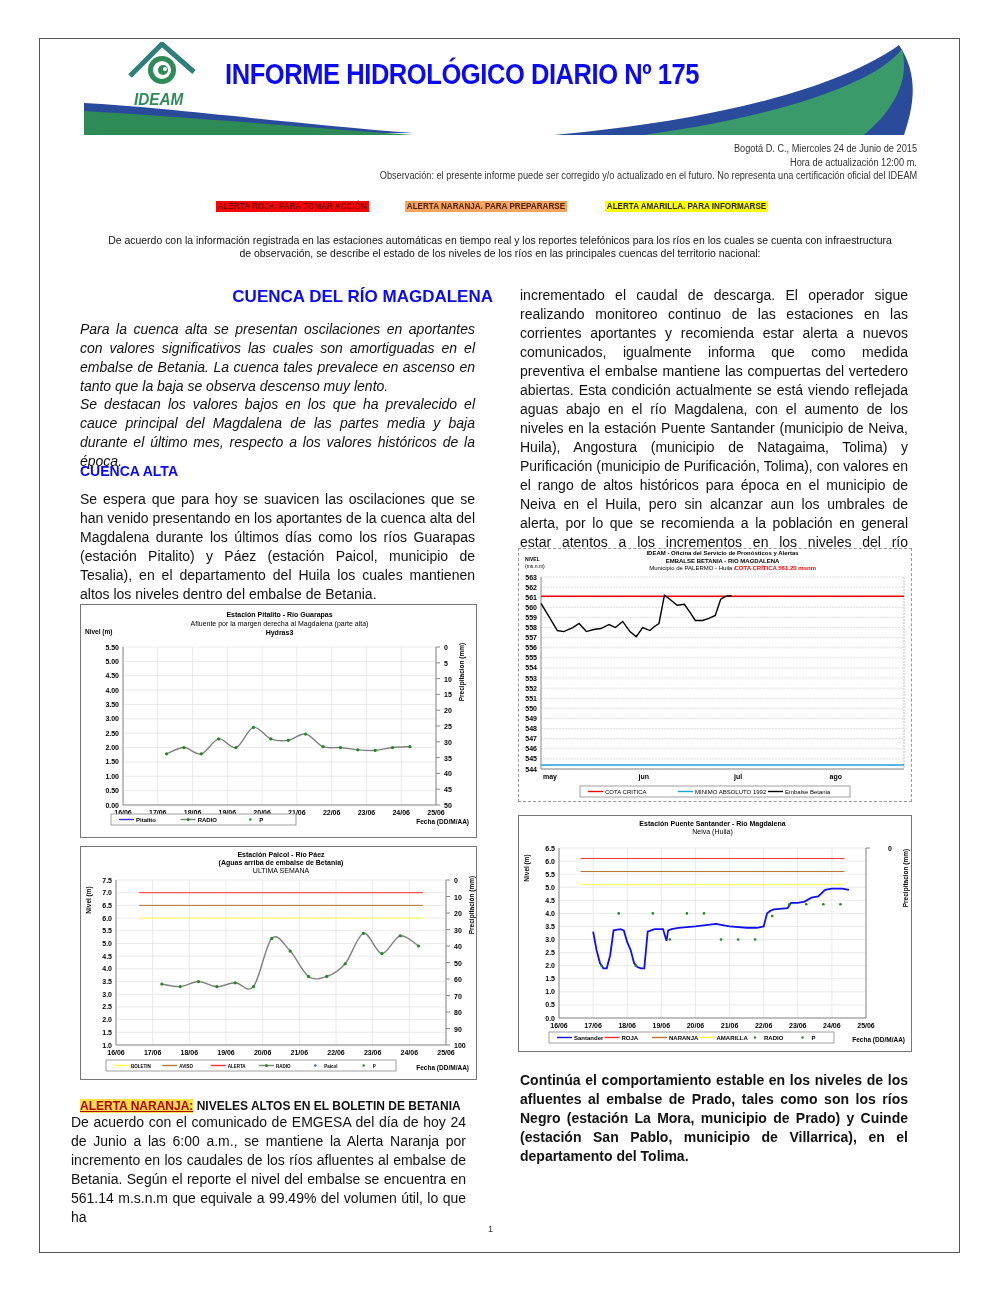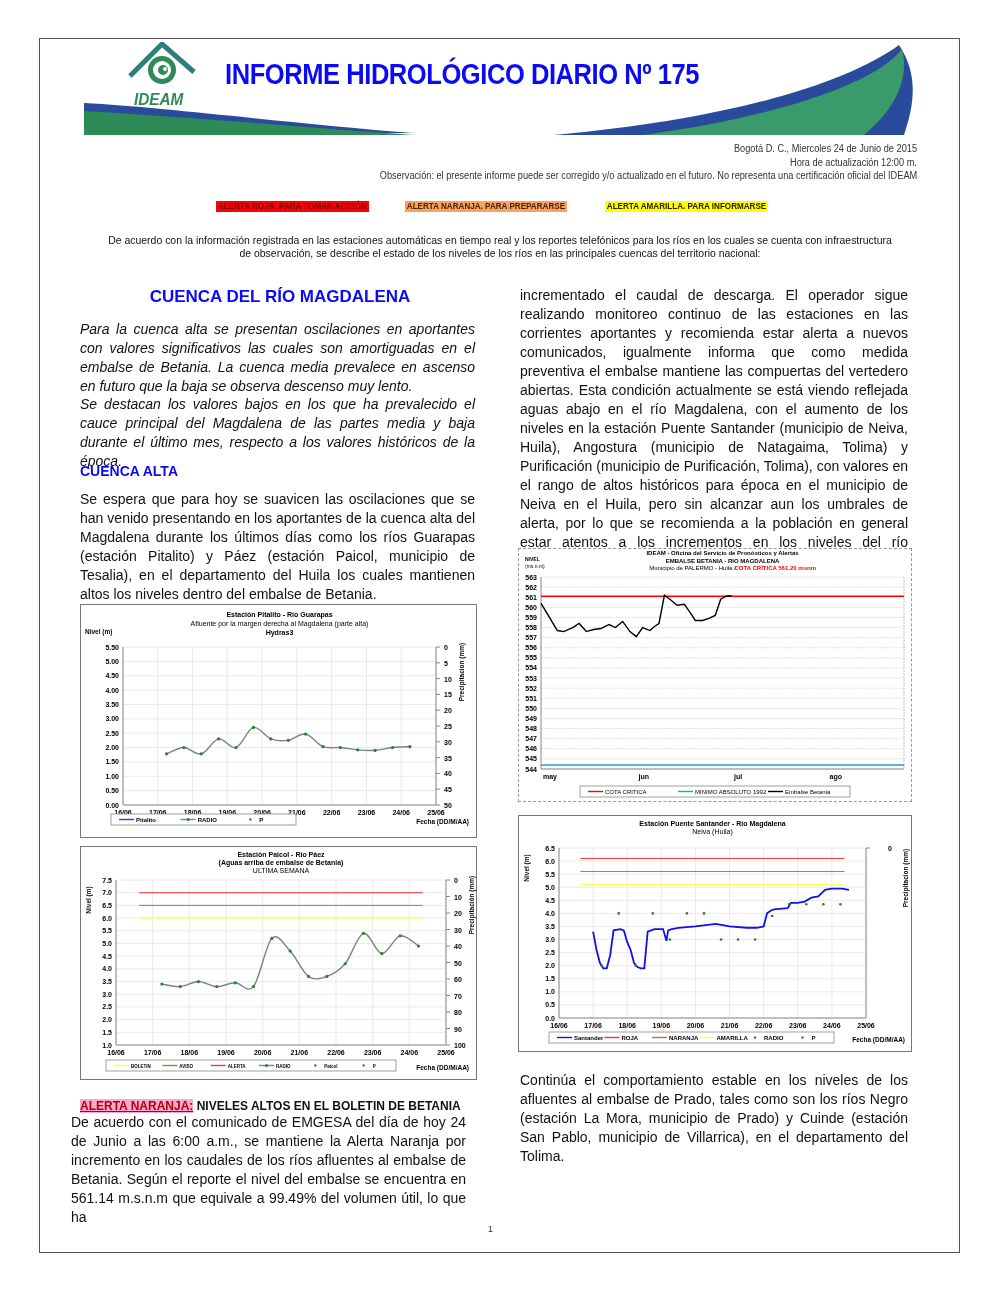--- a/index.html
+++ b/index.html
@@ -4,26 +4,26 @@
 <style>
   html, body { margin: 0; padding: 0; background: #ffffff; }
   body { width: 1000px; height: 1293px; position: relative; font-family: "Liberation Sans", sans-serif; color: #111; overflow: hidden; }
   .page { position: absolute; left: 39px; top: 38px; width: 921px; height: 1215px; border: 1px solid #555; box-sizing: border-box; }
   .banner { position: absolute; left: 84px; top: 45px; width: 845px; height: 90px; }
   .title { position: absolute; left: 225px; top: 58px; font-size: 29px; font-weight: bold; color: #0a0af5; letter-spacing: -0.5px; transform: scaleX(0.88); transform-origin: left center; white-space: nowrap; }
   .meta { position: absolute; right: 83px; font-size: 10px; color: #333; text-align: right; white-space: nowrap; transform: scaleX(0.92); transform-origin: right center; }
   .alert-tag { position: absolute; top: 201px; font-size: 9px; font-weight: bold; padding: 0 2px; line-height: 11px; white-space: nowrap; transform: scaleX(0.9); transform-origin: left center; }
   .intro { position: absolute; left: 80px; top: 234px; width: 840px; font-size: 11px; line-height: 13px; text-align: center; transform: scaleX(0.95); transform-origin: center; }
   .col-text { position: absolute; font-size: 14px; line-height: 19px; text-align: justify; }
-  .h-main { position: absolute; left: 80px; width: 400px; top: 287px; font-size: 17px; font-weight: bold; color: #0a0af5; text-align: center; }
+  .h-main { position: absolute; left: 93px; width: 400px; top: 287px; font-size: 17px; font-weight: bold; color: #0a0af5; text-align: right; }
   .h-sub { position: absolute; left: 80px; top: 463px; font-size: 14px; font-weight: bold; color: #0a0af5; }
   .chart-box { position: absolute; background: #fff; }
   .chart-box svg { display: block; }
   .alert-head { position: absolute; left: 80px; top: 1099px; font-size: 12px; font-weight: bold; white-space: nowrap; }
-  .alert-head .hl { background: #f9a8d4; color: #b00000; text-decoration: underline; }
+  .alert-head .hl { background: #fde047; color: #b00000; text-decoration: underline; }
   .pagenum { position: absolute; left: 488px; top: 1224px; font-size: 9px; color: #333; }
   svg text { font-family: "Liberation Sans", sans-serif; }
 </style>
 </head>
 <body>
 
 <div class="page"></div>
 
 <svg class="banner" viewBox="0 0 845 90" preserveAspectRatio="none" style="left:84px;top:45px;">
   <path d="M0,58 C80,62 200,78 330,88 L0,90 Z" fill="#2a4a9c"></path>
@@ -49,21 +49,21 @@
 <div class="meta" style="top:157px;">Hora de actualización 12:00 m.</div>
 <div class="meta" style="top:170px;">Observación: el presente informe puede ser corregido y/o actualizado en el futuro. No representa una certificación oficial del IDEAM</div>
 
 <div class="alert-tag" style="left:216px;background:#ff0000;color:#6b0000;">ALERTA ROJA. PARA TOMAR ACCIÓN</div>
 <div class="alert-tag" style="left:405px;background:#f4a460;color:#4a2000;">ALERTA NARANJA. PARA PREPARARSE</div>
 <div class="alert-tag" style="left:605px;background:#ffff00;color:#222200;">ALERTA AMARILLA. PARA INFORMARSE</div>
 
 <div class="intro">De acuerdo con la información registrada en las estaciones automáticas en tiempo real y los reportes telefónicos para los ríos en los cuales se cuenta con infraestructura de observación, se describe el estado de los niveles de los ríos en las principales cuencas del territorio nacional:</div>
 
 <div class="h-main">CUENCA DEL RÍO MAGDALENA</div>
-<div class="col-text" style="left:80px;top:320px;width:395px;font-style:italic;">Para la cuenca alta se presentan oscilaciones en aportantes con valores significativos las cuales son amortiguadas en el embalse de Betania. La cuenca media prevalece en ascenso en futuro que la baja se observa descenso muy lento.</div>
+<div class="col-text" style="left:80px;top:320px;width:395px;font-style:italic;">Para la cuenca alta se presentan oscilaciones en aportantes con valores significativos las cuales son amortiguadas en el embalse de Betania. La cuenca tales prevalece en ascenso en tanto que la baja se observa descenso muy lento.</div>
 <div class="col-text" style="left:80px;top:395px;width:395px;font-style:italic;">Se destacan los valores bajos en los que ha prevalecido el cauce principal del Magdalena de las partes media y baja durante el último mes, respecto a los valores históricos de la época.</div>
 <div class="h-sub">CUENCA ALTA</div>
 <div class="col-text" style="left:80px;top:490px;width:395px;">Se espera que para hoy se suavicen las oscilaciones que se han venido presentando en los aportantes de la cuenca alta del Magdalena durante los últimos días como los ríos Guarapas (estación Pitalito) y Páez (estación Paicol, municipio de Tesalia), en el departamento del Huila los cuales mantienen altos los niveles dentro del embalse de Betania.</div>
 
 <div class="chart-box" style="left:80px;top:604px;width:395px;height:232px;border:1px solid #777;">
   <svg id="svg-pitalito" width="395" height="232">
       <text x="198.5" y="12" font-size="7" font-weight="bold" text-anchor="middle">Estación Pitalito - Río Guarapas</text>
       <text x="198.5" y="21" font-size="7" font-weight="normal" text-anchor="middle">Afluente por la margen derecha al Magdalena (parte alta)</text>
       <text x="198.5" y="30" font-size="7" font-weight="bold" text-anchor="middle">Hydras3</text>
       <line x1="42" x2="355" y1="200" y2="200" stroke="#e4e4e4" stroke-width="0.8" stroke-dasharray=""></line>
@@ -443,15 +443,15 @@
       <line x1="180.5" x2="195.5" y1="221.5" y2="221.5" stroke="#ffff40" stroke-width="1.4"></line>
       <text x="197.5" y="224" font-size="6" font-weight="bold">AMARILLA</text>
       <circle cx="236" cy="221.5" r="1.2" fill="#1a8c1a"></circle>
       <text x="245" y="224" font-size="6" font-weight="bold">RADIO</text>
       <circle cx="283.5" cy="221.5" r="1.2" fill="#1a8c1a"></circle>
       <text x="292.5" y="224" font-size="6" font-weight="bold">P</text>
       <text x="386" y="226" font-size="6.5" font-weight="bold" text-anchor="end">Fecha (DD/M/AA)</text>
     </svg>
 </div>
 
-<div class="col-text" style="left:520px;top:1071px;width:388px;">Continúa el comportamiento estable en los niveles de los afluentes al embalse de Prado, tales como son los ríos Negro (estación La Mora, municipio de Prado) y Cuinde (estación San Pablo, municipio de Villarrica), en el departamento del Tolima.</div>
+<div class="col-text" style="left:520px;top:1071px;width:388px;font-weight:bold;">Continúa el comportamiento estable en los niveles de los afluentes al embalse de Prado, tales como son los ríos Negro (estación La Mora, municipio de Prado) y Cuinde (estación San Pablo, municipio de Villarrica), en el departamento del Tolima.</div>
 
 <div class="pagenum">1</div>
 
 </body></html>

